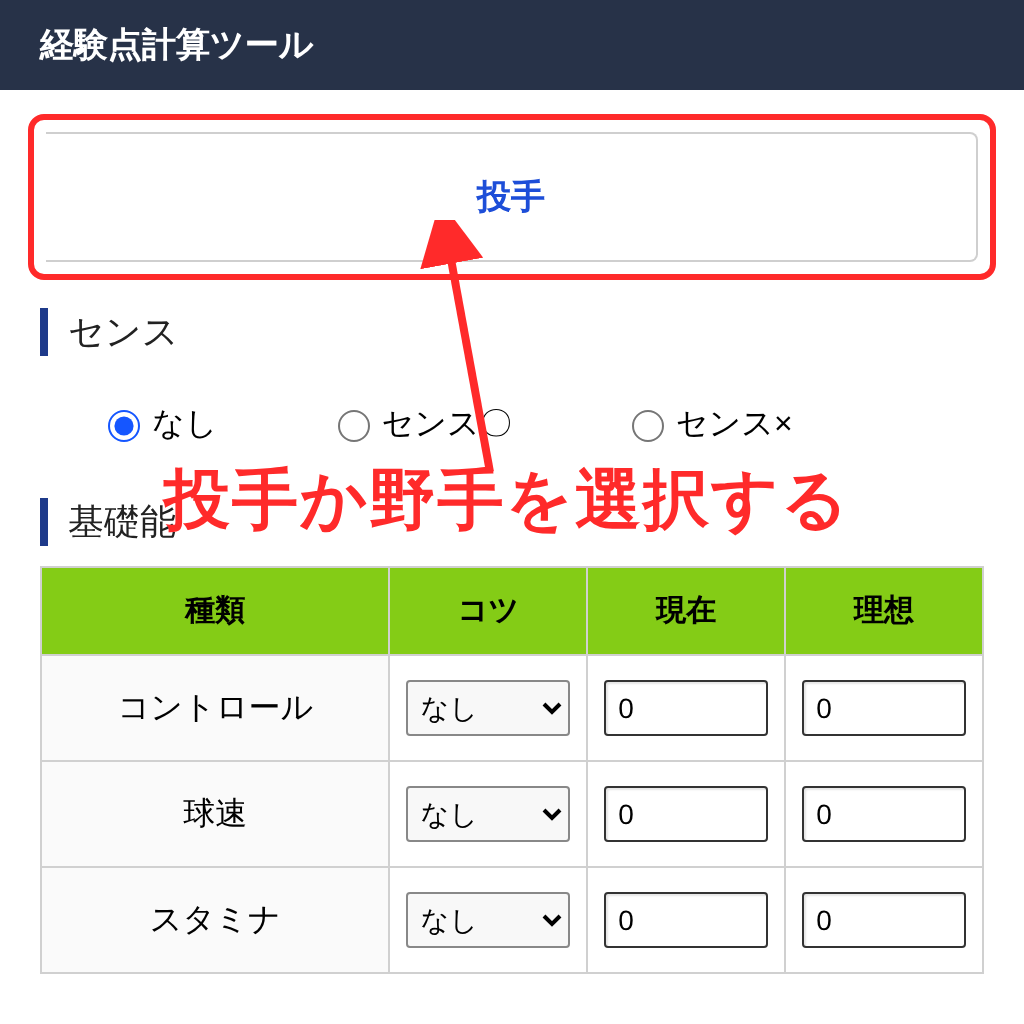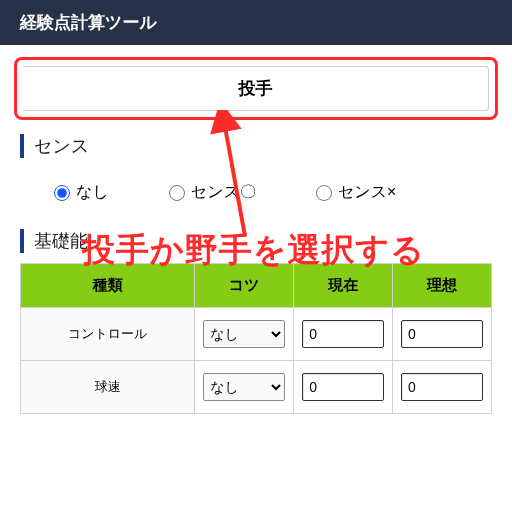--- a/index.html
+++ b/index.html
@@ -24,23 +24,23 @@
     border-radius: 8px;
     padding: 6px;
   }
   .tabrow {
     display: flex;
     gap: 0;
   }
   .tab {
     flex: 1 1 0;
     text-align: center;
-    padding: 10px 0;
+    padding: 20px 0;
     font-size: 17px;
-    color: #000000;
+    color: #1d4ed8;
     border: 1px solid #cfcfcf;
     background: #ededed;
     cursor: pointer;
   }
   .tab.active {
     background: #fff;
     font-weight: 600;
   }
   .tab:first-child { border-radius: 4px 0 0 4px; }
   .tab:last-child  { border-radius: 0 4px 4px 0; border-left: none; }
@@ -80,21 +80,21 @@
     padding: 12px 8px;
     text-align: center;
     font-size: 15px;
   }
   .table th {
     background: #84cc16;
     font-weight: 700;
   }
   .table td.rowhead {
     background: #fafafa;
-    font-size: 13px;
+    font-size: 16px;
   }
   .table col.c1 { width: 37%; }
   .table col.c2 { width: 21%; }
   .table col.c3 { width: 21%; }
   .table col.c4 { width: 21%; }
   select.smsel {
     width: 100%;
     padding: 4px 2px;
     font-size: 14px;
     border: 1px solid #888;
@@ -198,14 +198,20 @@
       <td><select class="smsel"><option>なし</option></select></td>
       <td><input class="numin" value="0" style=""></td>
       <td><input class="numin" value="0" style=""></td>
     </tr>
     <tr>
       <td class="rowhead">球速</td>
       <td><select class="smsel"><option>なし</option></select></td>
       <td><input class="numin" value="0" style=""></td>
       <td><input class="numin" value="0" style=""></td>
     </tr>
+    <tr>
+      <td class="rowhead">スタミナ</td>
+      <td><select class="smsel"><option>なし</option></select></td>
+      <td><input class="numin" value="0" style=""></td>
+      <td><input class="numin" value="0" style=""></td>
+    </tr>
   </tbody>
 </table>
 
 </body></html>

